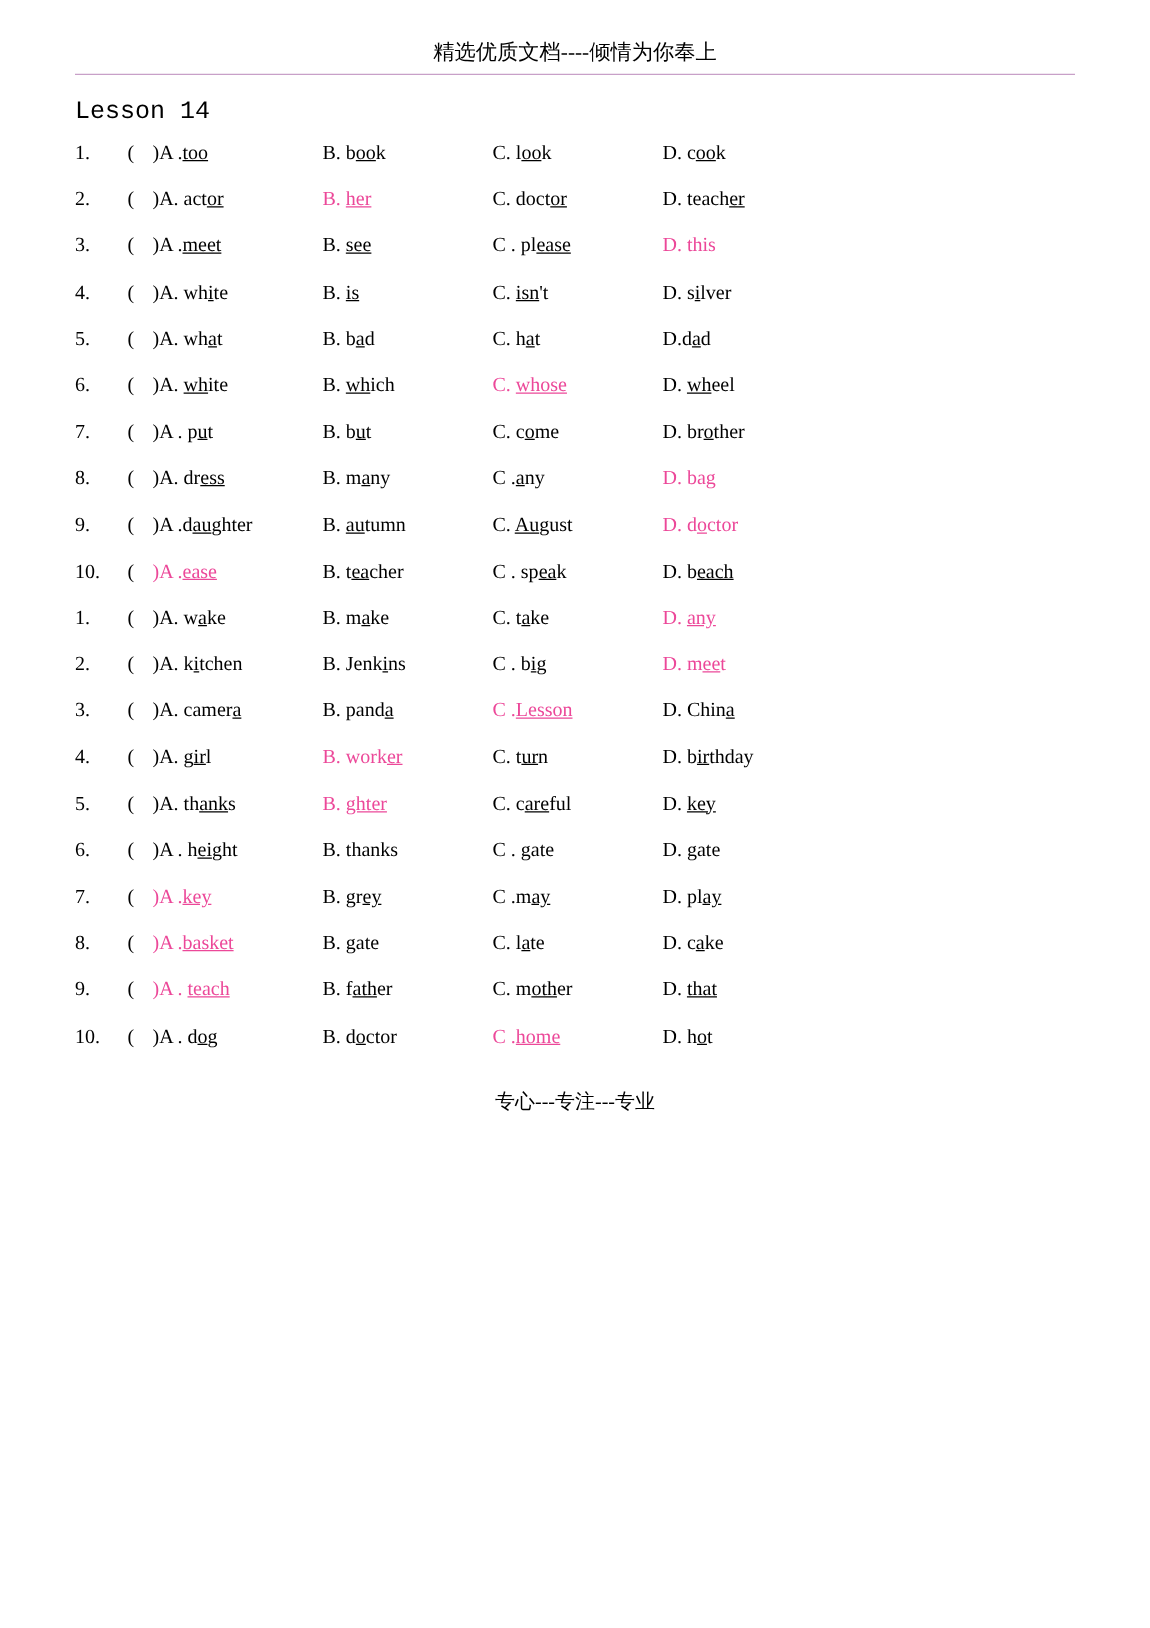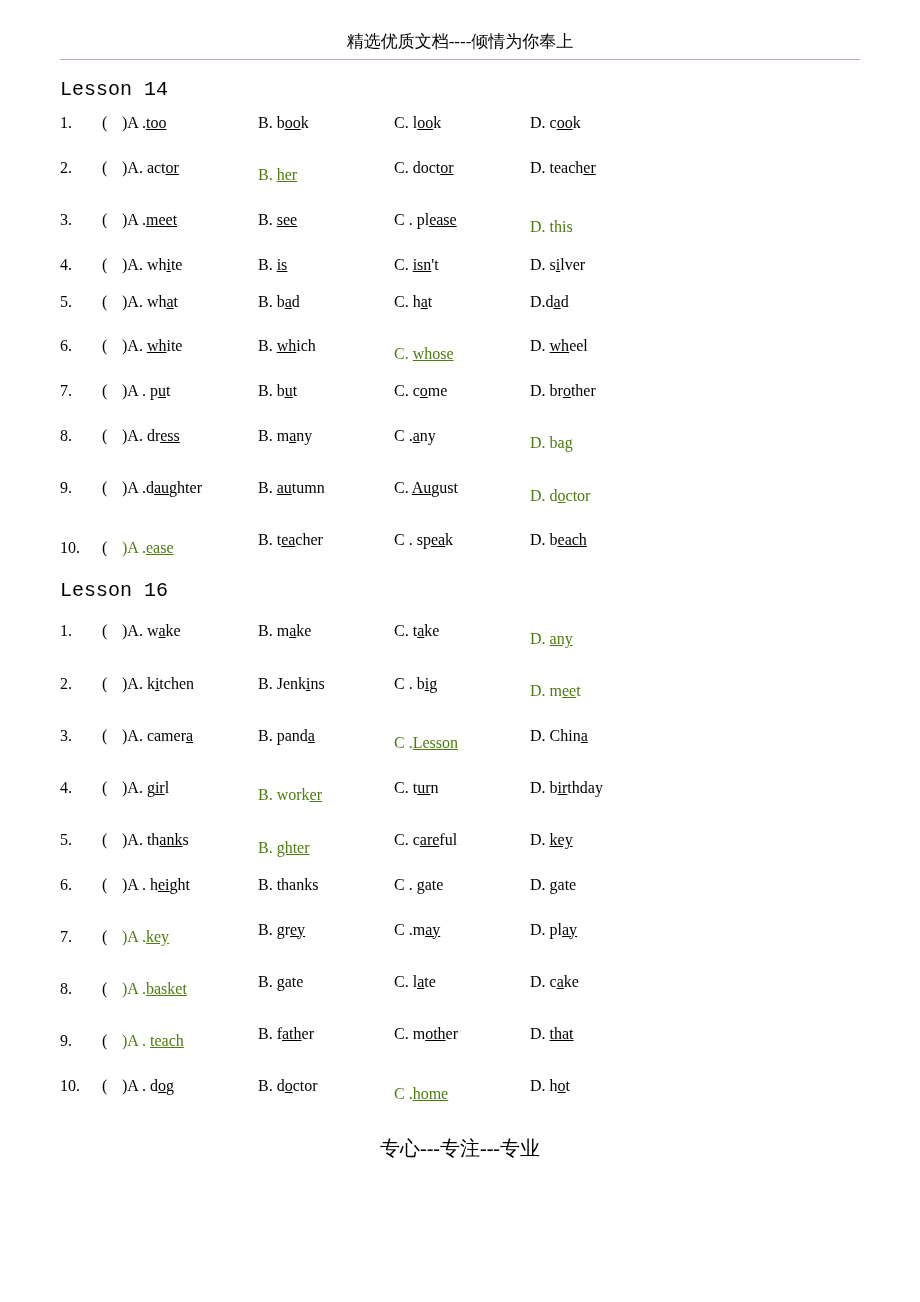--- a/index.html
+++ b/index.html
@@ -46,25 +46,25 @@
     .options {
       display: flex;
       flex: 1;
       gap: 6px;
       align-items: center;
     }
     .opt {
       min-width: 130px;
       font-size: 16px;
     }
-    .red { color: #4d7c0f; margin-top: 15px; }
+    .red { color: #ec4899; }
     u { text-decoration: underline; }
     .footer-line {
       text-align: center;
-      font-size: 20px;
+      font-size: 16px;
       margin-top: 28px;
       font-family: SimSun, "宋体", serif;
     }
   </style>
 </head>
 <body>
 
 <div class="header-line">精选优质文档----倾情为你奉上</div>
 
 <div>
@@ -168,21 +168,20 @@
           <span class="opt red">)A .<u>ease</u></span>
           <span class="opt">B. t<u>ea</u>cher</span>
           <span class="opt">C . sp<u>ea</u>k</span>
           <span class="opt">D. b<u>each</u></span>
         </div>
       </div>
     </div>
 </div>
 
 <div>
-  <div class="section-title">Lesson 16</div>
   <div id="lesson16-questions">
       <div class="question-row">
         <span class="q-num">1.</span>
         <span class="q-paren">(</span>
         <div class="options">
           <span class="opt">)A. w<u>a</u>ke</span>
           <span class="opt">B. m<u>a</u>ke</span>
           <span class="opt">C. t<u>a</u>ke</span>
           <span class="opt red">D. <u>any</u></span>
         </div>

